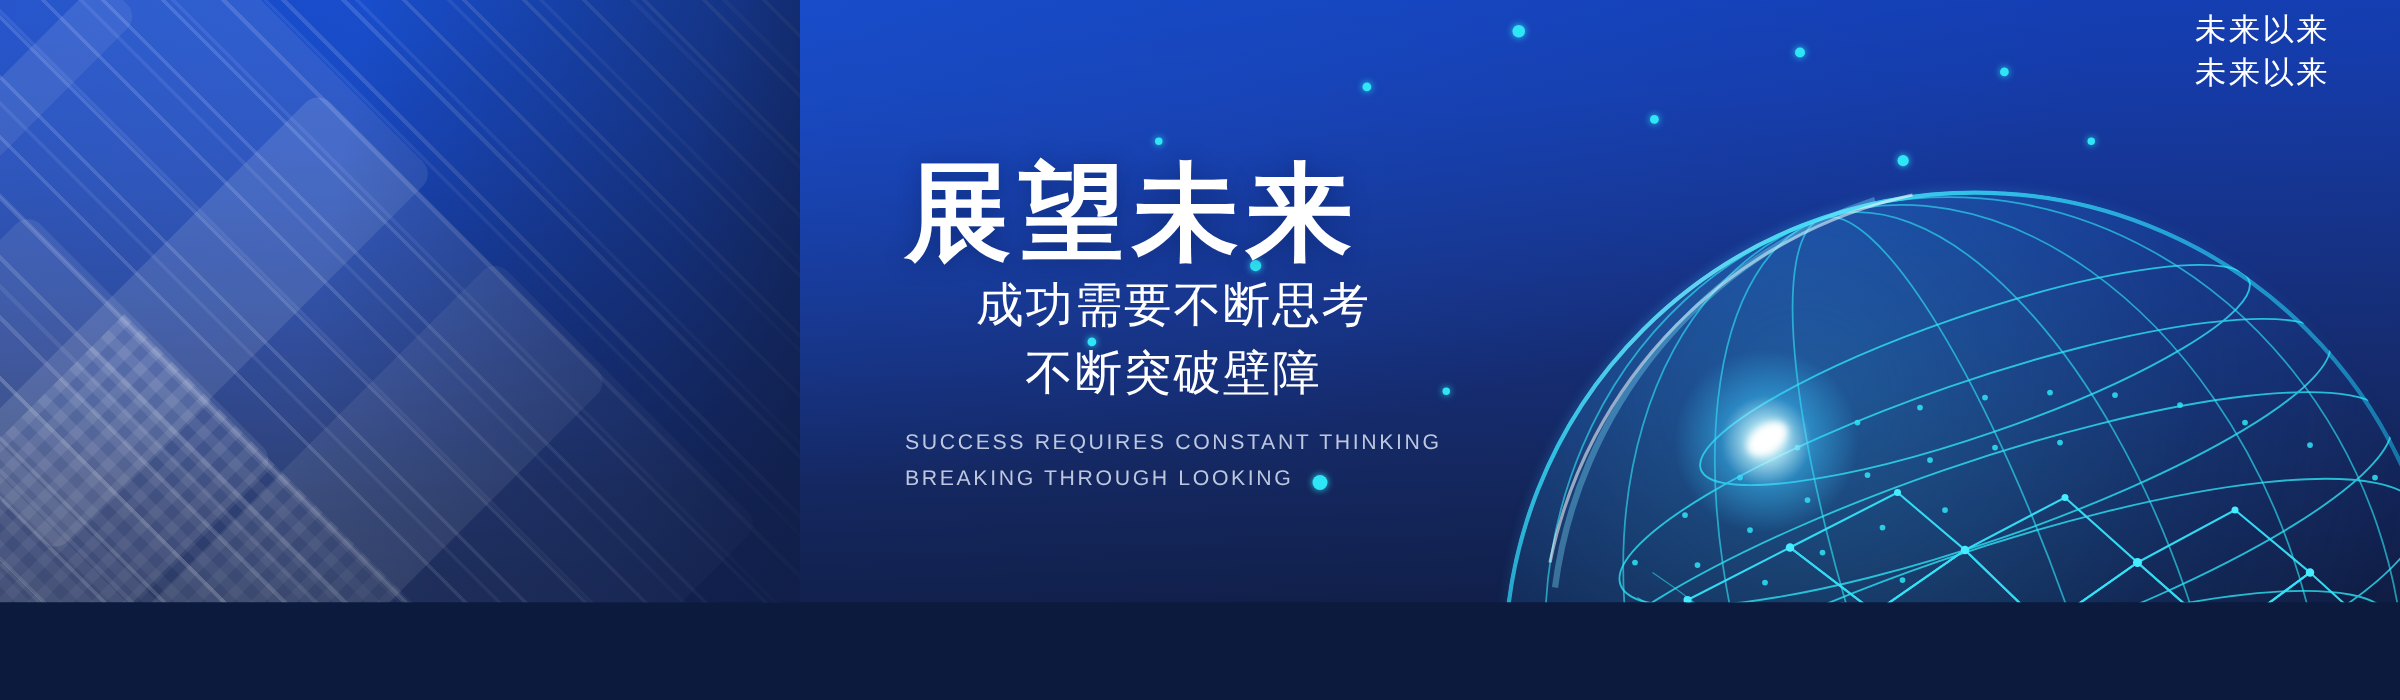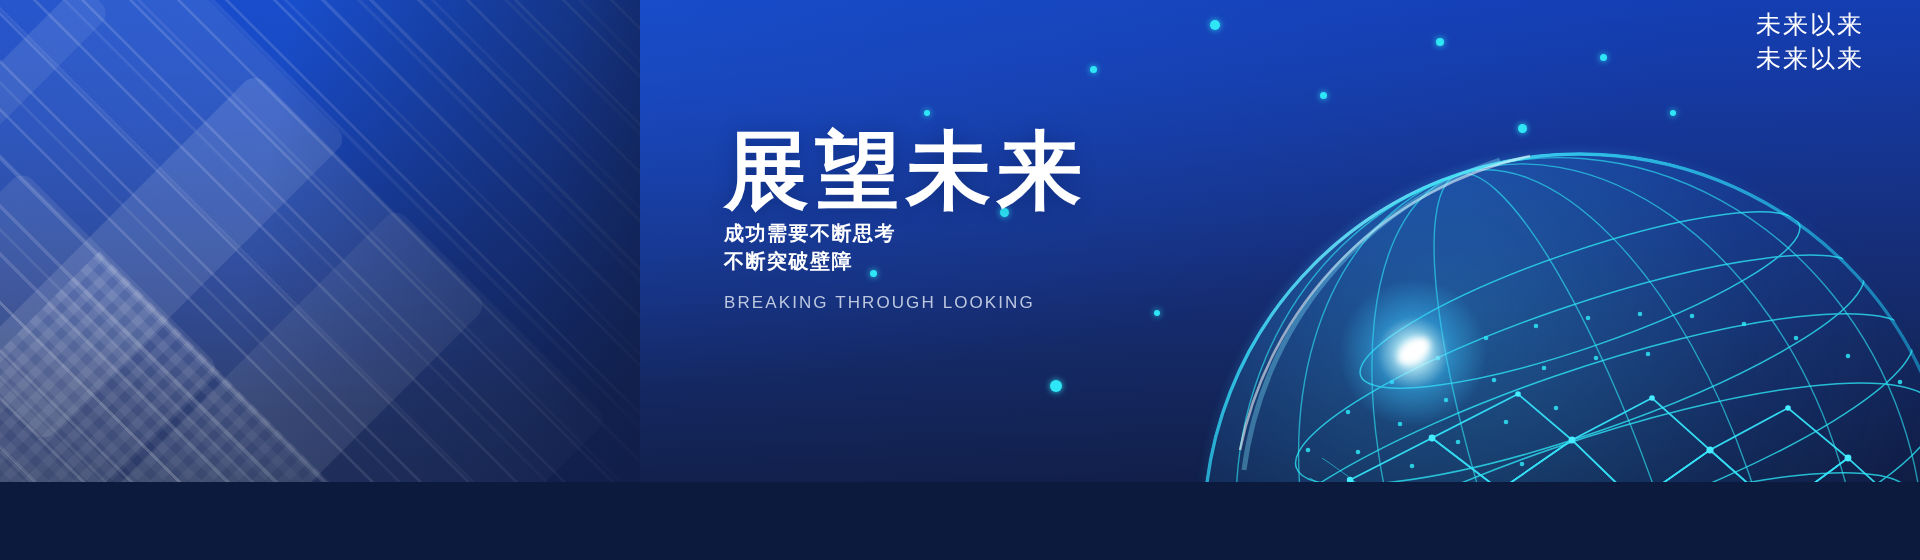--- a/index.html
+++ b/index.html
@@ -100,22 +100,22 @@
   .h1{
     color:#ffffff;font-size:85px;line-height:1.0;font-weight:700;
     letter-spacing:6px;margin:0 0 6px 0;white-space:nowrap;
     text-shadow:0 2px 18px rgba(0,20,70,.35);
   }
   .h2{
     color:#ffffff;font-size:49px;line-height:1.08;font-weight:300;
     letter-spacing:3.5px;margin:0 0 14px 0;white-space:nowrap;
   }
   .h3{
-    color:#ffffff;font-size:20px;line-height:1.42;font-weight:700;
-    letter-spacing:1.5px;margin:0 0 12px 0;
+    color:#ffffff;font-size:38px;line-height:1.42;font-weight:400;
+    letter-spacing:1.5px;margin:0 0 12px 0;text-align:center;
   }
   .h3 div{white-space:nowrap;}
   .h4{
     color:#bdc8e0;font-size:17px;line-height:1.72;font-weight:400;
     letter-spacing:2.1px;margin:0;
   }
   .h4 div{white-space:nowrap;}
 </style>
 </head>
 <body>
@@ -338,17 +338,18 @@
     <div>未来以来</div>
   </div>
 
   <div class="copy">
     <div class="h1">展望未来</div>
     <div class="h3">
       <div>成功需要不断思考</div>
       <div>不断突破壁障</div>
     </div>
     <div class="h4">
+      <div>SUCCESS REQUIRES CONSTANT THINKING</div>
       <div>BREAKING THROUGH LOOKING</div>
     </div>
   </div>
 
 </div>
 
 </body></html>

